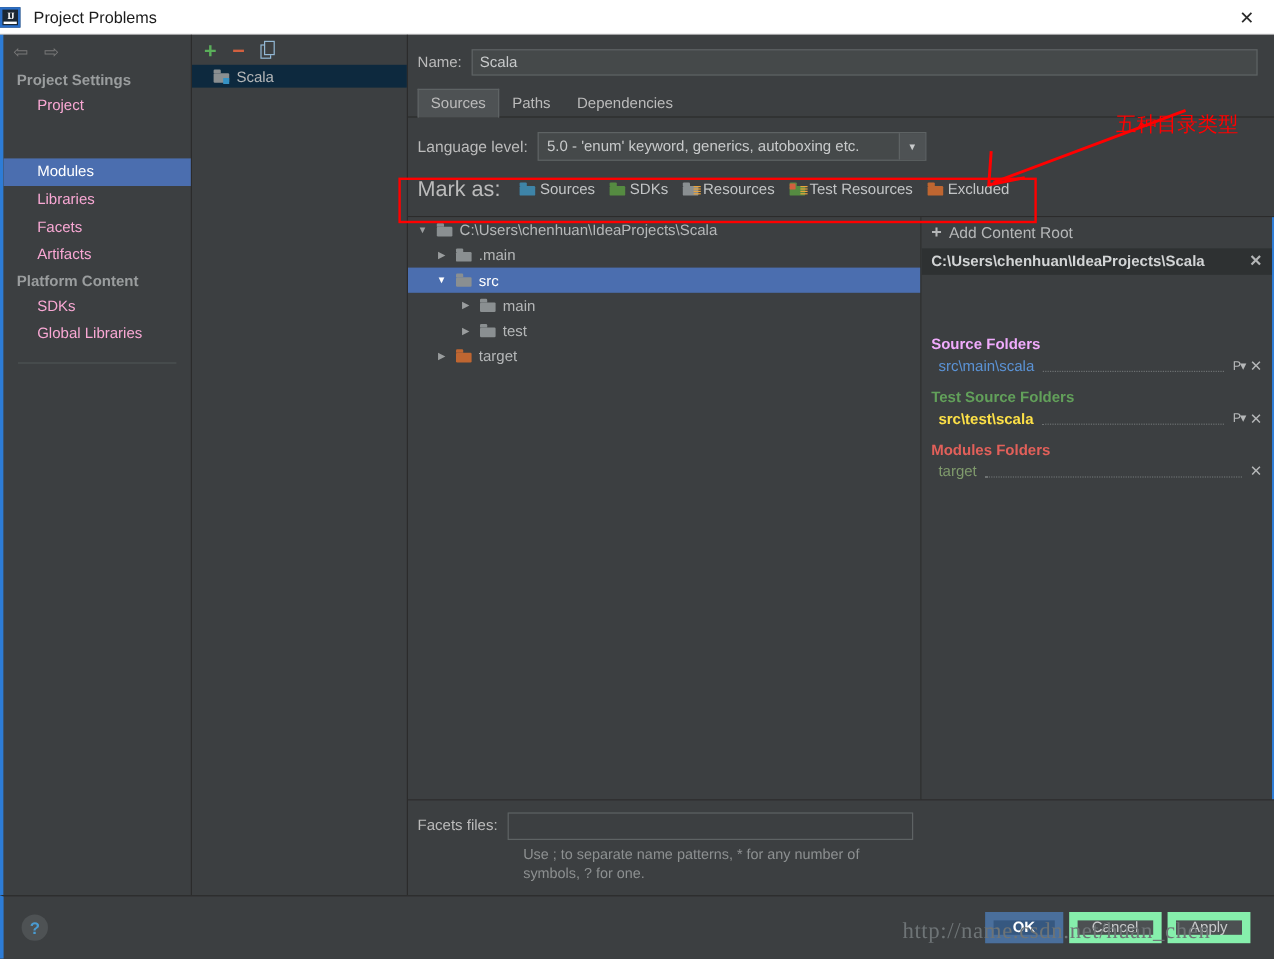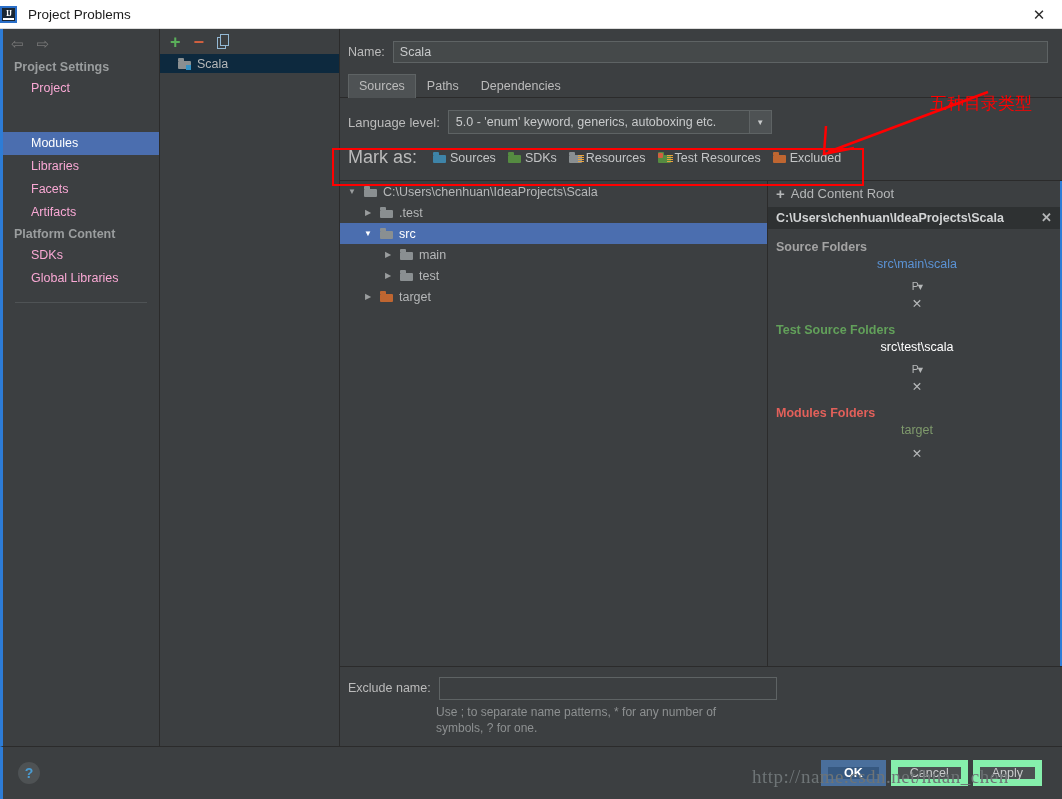--- a/index.html
+++ b/index.html
@@ -162,27 +162,27 @@
     display:flex; align-items:center; gap:6px; padding:5px 0 6px 8px;
     color:#b5b7b8; font-size:13px; cursor:pointer;
   }
   #add-root .pl { color:#b5b7b8; font-size:15px; font-weight:600; line-height:1; }
   .root-header {
     background:#2e3132; display:flex; align-items:center; justify-content:space-between;
     padding:3px 8px 4px 8px; font-weight:bold; color:#d2d4d5; font-size:12.5px;
   }
   .root-header .x { color:#b5b7b8; font-size:13px; cursor:pointer; }
   .grp-title { font-weight:bold; font-size:12.5px; padding:11px 0 2px 8px; }
-  .grp-title.src { color:#a3a3a3; }
+  .grp-title.src { color:#f0abfc;margin-top:40px; }
   .grp-title.test { color:#62a05a; }
   .grp-title.excl { color:#e2605a; }
-  .path-row { display:flex; align-items:center; padding:1px 8px 1px 14px; gap:4px;flex-direction:column; }
+  .path-row { display:flex; align-items:center; padding:1px 8px 1px 14px; gap:4px; }
   .path-row .pname { font-size:12.5px; white-space:nowrap; }
   .path-row.src .pname { color:#5b93d6; }
-  .path-row.test .pname { color:#ffffff; }
+  .path-row.test .pname { color:#fde047;font-weight:bold; }
   .path-row.excl .pname { color:#7f9a6c; }
   .path-row .leader {
     flex:1; border-bottom:1px dotted #6d7172; height:11px; margin:0 3px;
   }
   .path-row .pbtn { font-size:10.5px; color:#b5b7b8; cursor:pointer; letter-spacing:-1px; }
   .path-row .x { font-size:12.5px; color:#b5b7b8; cursor:pointer; }
 
   
   #exclude-area { border-top:1px solid #2b2b2b; padding:10px 0 10px 8px; background:#3c3f41; }
   #exclude-row { display:flex; align-items:flex-start; gap:8px; }
@@ -376,21 +376,21 @@
                 <span class="bdy"></span>
               </span>
             <span>C:\Users\chenhuan\IdeaProjects\Scala</span>
           </div>
           <div class="tree-row ind1">
             <span class="tw">▶</span>
             <span class="fi gray">
                 <span class="tab"></span>
                 <span class="bdy"></span>
               </span>
-            <span>.test</span>
+            <span>.main</span>
           </div>
           <div class="tree-row ind1 selected">
             <span class="tw">▼</span>
             <span class="fi gray">
                 <span class="tab"></span>
                 <span class="bdy"></span>
               </span>
             <span>src</span>
           </div>
           <div class="tree-row ind2">
@@ -451,21 +451,21 @@
             <span class="pname">target</span>
             <span class="leader"></span>
             <span class="x">✕</span>
           </div>
         </div>
 
       </div>
 
       <div id="exclude-area">
         <div id="exclude-row">
-          <span class="lbl">Exclude name:</span>
+          <span class="lbl">Facets files:</span>
           <input id="exclude-input" value="" style="">
         </div>
         <div id="exclude-hint">Use ; to separate name patterns, * for any number of symbols, ? for one.</div>
       </div>
 
     </div>
   </div>
 
   <div id="footer">
     <div id="help-btn">?</div>

